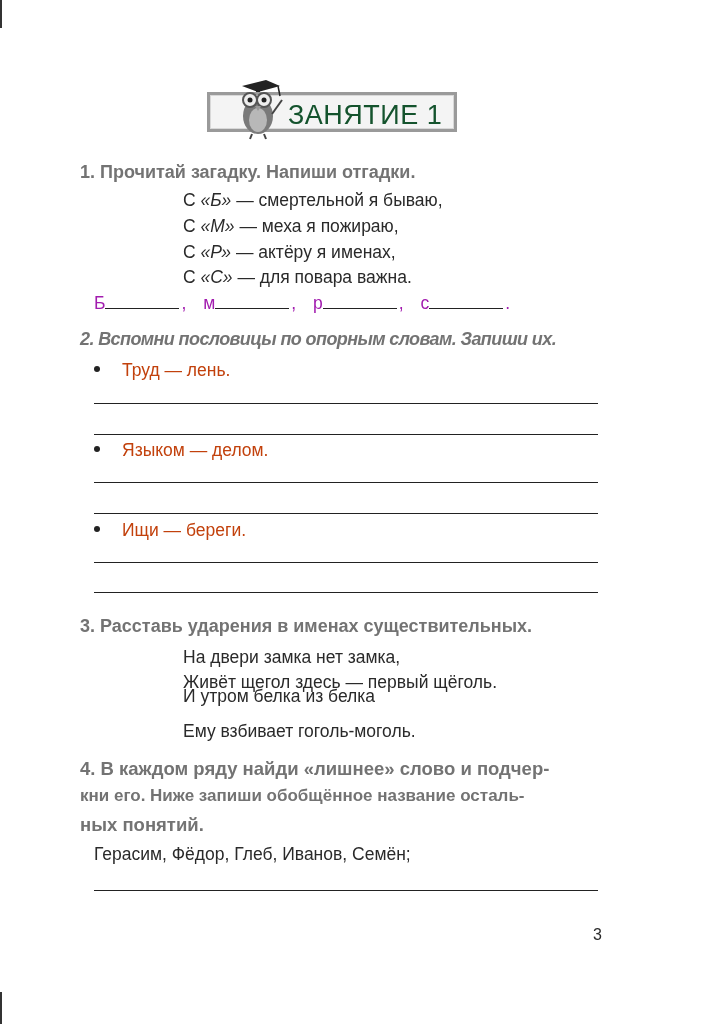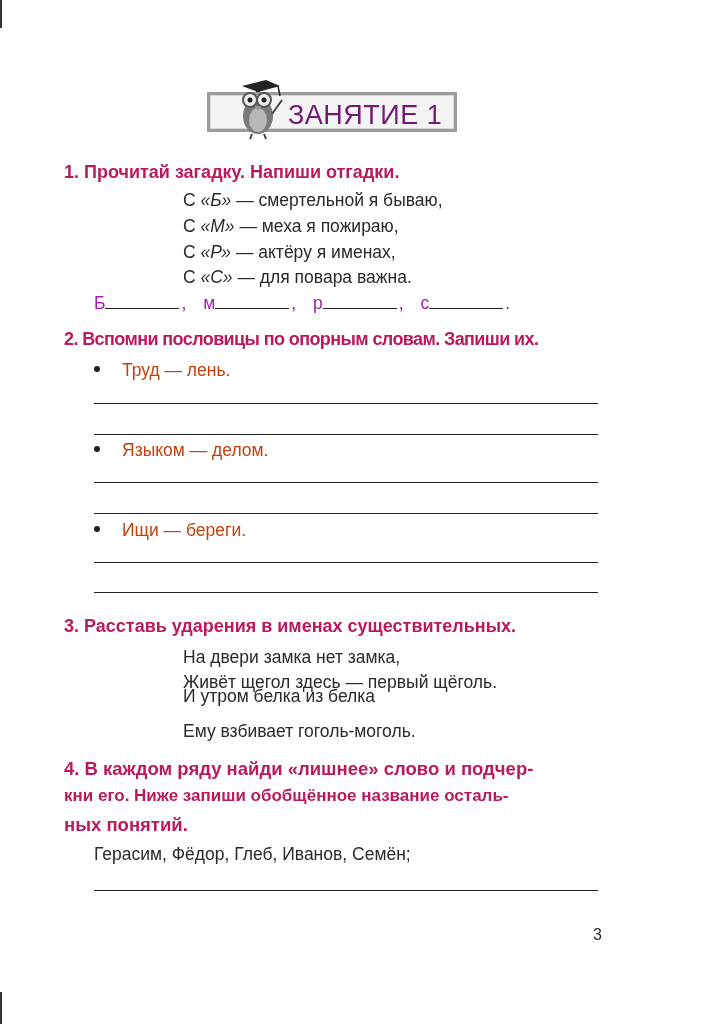--- a/index.html
+++ b/index.html
@@ -12,29 +12,29 @@
   .crop.top { top: 0; height: 28px; }
   .crop.bot { bottom: 0; height: 32px; }
 
   .banner {
     position: absolute; left: 207px; top: 92px; width: 250px; height: 40px;
     box-sizing: border-box; border: 3px solid #9a9a9a; background: #f4f4f4;
     box-shadow: inset 0 0 0 1px #d8d8d8;
   }
   .banner-title {
     position: absolute; left: 78px; top: 5px; font-size: 27px; letter-spacing: 0.5px;
-    color: #701a75; white-space: nowrap;
+    color: #14532d; white-space: nowrap;
   }
   .owl { position: absolute; left: 230px; top: 76px; width: 56px; height: 64px; }
 
   .task-title {
-    position: absolute; left: 64px; font-weight: bold; font-size: 18px; color: #be185d;
+    position: absolute; left: 80px; font-weight: bold; font-size: 18px; color: #737373;
     white-space: nowrap;
   }
-  .t2 { letter-spacing: -0.6px; }
+  .t2 { letter-spacing: -0.6px; font-style: italic; }
   .poem-line {
     position: absolute; font-size: 17.5px; color: #2a2a2a; white-space: nowrap; line-height: 24px;
   }
   .poem-line i { font-style: italic; }
   .answer-row { position: absolute; left: 94px; top: 292px; font-size: 17.5px; color: #a21caf; white-space: nowrap; }
   .blank { display: inline-block; width: 74px; border-bottom: 1px solid #222; height: 16px; vertical-align: baseline; margin-right: 2px; }
   .sep { margin-right: 12px; }
 
   .bullet {
     position: absolute; left: 94px; font-size: 17.5px; color: #c2410c; white-space: nowrap;

